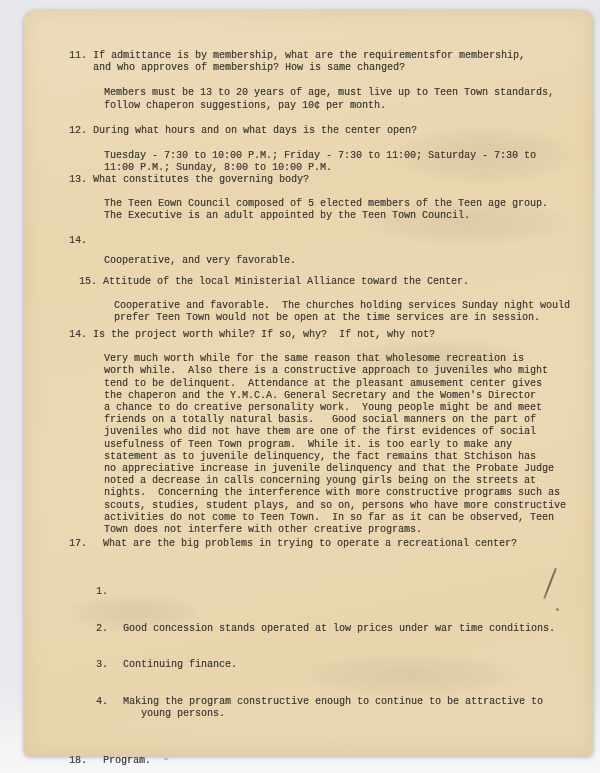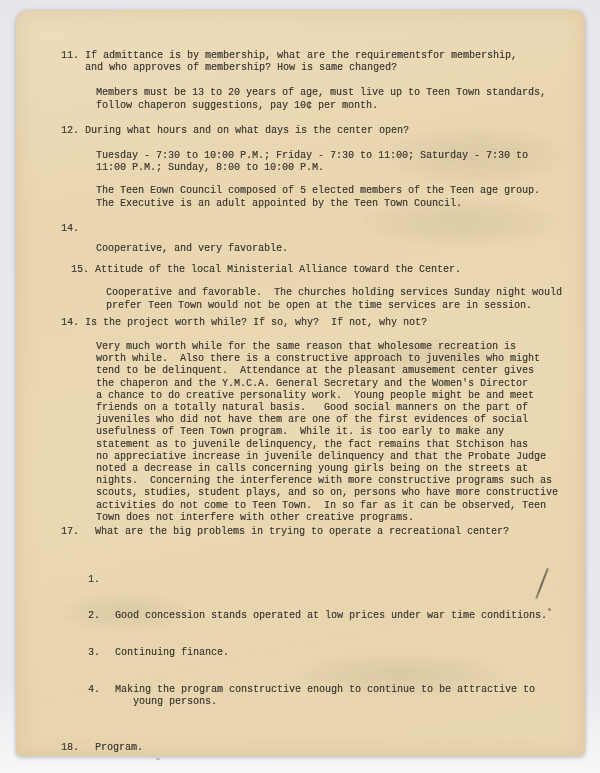--- a/index.html
+++ b/index.html
@@ -5,21 +5,21 @@
   html,body { margin:0; padding:0; }
   body {
     width:600px; height:773px; overflow:hidden;
     font-family:"Liberation Mono","DejaVu Sans Mono",monospace;
   }
   .stage {
     position:relative; width:600px; height:773px;
     background:linear-gradient(180deg,#e7e6eb 0%,#e9e8ed 88%,#f4f4f6 97%,#f7f7f9 100%);
   }
   .paper {
-    position:absolute; left:16px; top:10px; width:569px; height:746px;
+    position:absolute; left:24px; top:10px; width:569px; height:746px;
     background:linear-gradient(168deg,#eddcbc 0%,#e9d6af 28%,#ebd9b4 55%,#e8d5ae 80%,#e9d7b2 100%);
     border-radius:12px 10px 5px 5px;
     box-shadow:0 1px 4px rgba(90,90,100,0.45), inset 0 0 22px rgba(160,130,80,0.18);
   }
   .content {
     position:absolute; left:0; top:0; right:0;
     padding:40px 6px 0 45px;
     font-size:10px; line-height:12.2px;
     color:#3e3a35;
     text-shadow:0.2px 0.2px 0.5px rgba(62,58,53,0.55);
@@ -80,20 +80,24 @@
       <div class="item" style="">
         <div class="q-row">
           <span class="num">12.</span>
           <span class="q">During what hours and on what days is the center open?</span>
         </div>
         <div class="a" style="margin-top:13px">Tuesday - 7:30 to 10:00 P.M.; Friday - 7:30 to 11:00; Saturday - 7:30 to
 11:00 P.M.; Sunday, 8:00 to 10:00 P.M.</div>
       </div>
 
       <div class="item" style="margin-bottom:13px">
+        <div class="q-row">
+          <span class="num">13.</span>
+          <span class="q">What constitutes the governing body?</span>
+        </div>
         <div class="a" style="margin-top:11px">The Teen Eown Council composed of 5 elected members of the Teen age group.
 The Executive is an adult appointed by the Teen Town Council.</div>
       </div>
 
       <div class="item" style="margin-bottom:9px">
         <div class="q-row">
           <span class="num">14.</span>
         </div>
         <div class="a" style="margin-top:8px">Cooperative, and very favorable.</div>
       </div>

